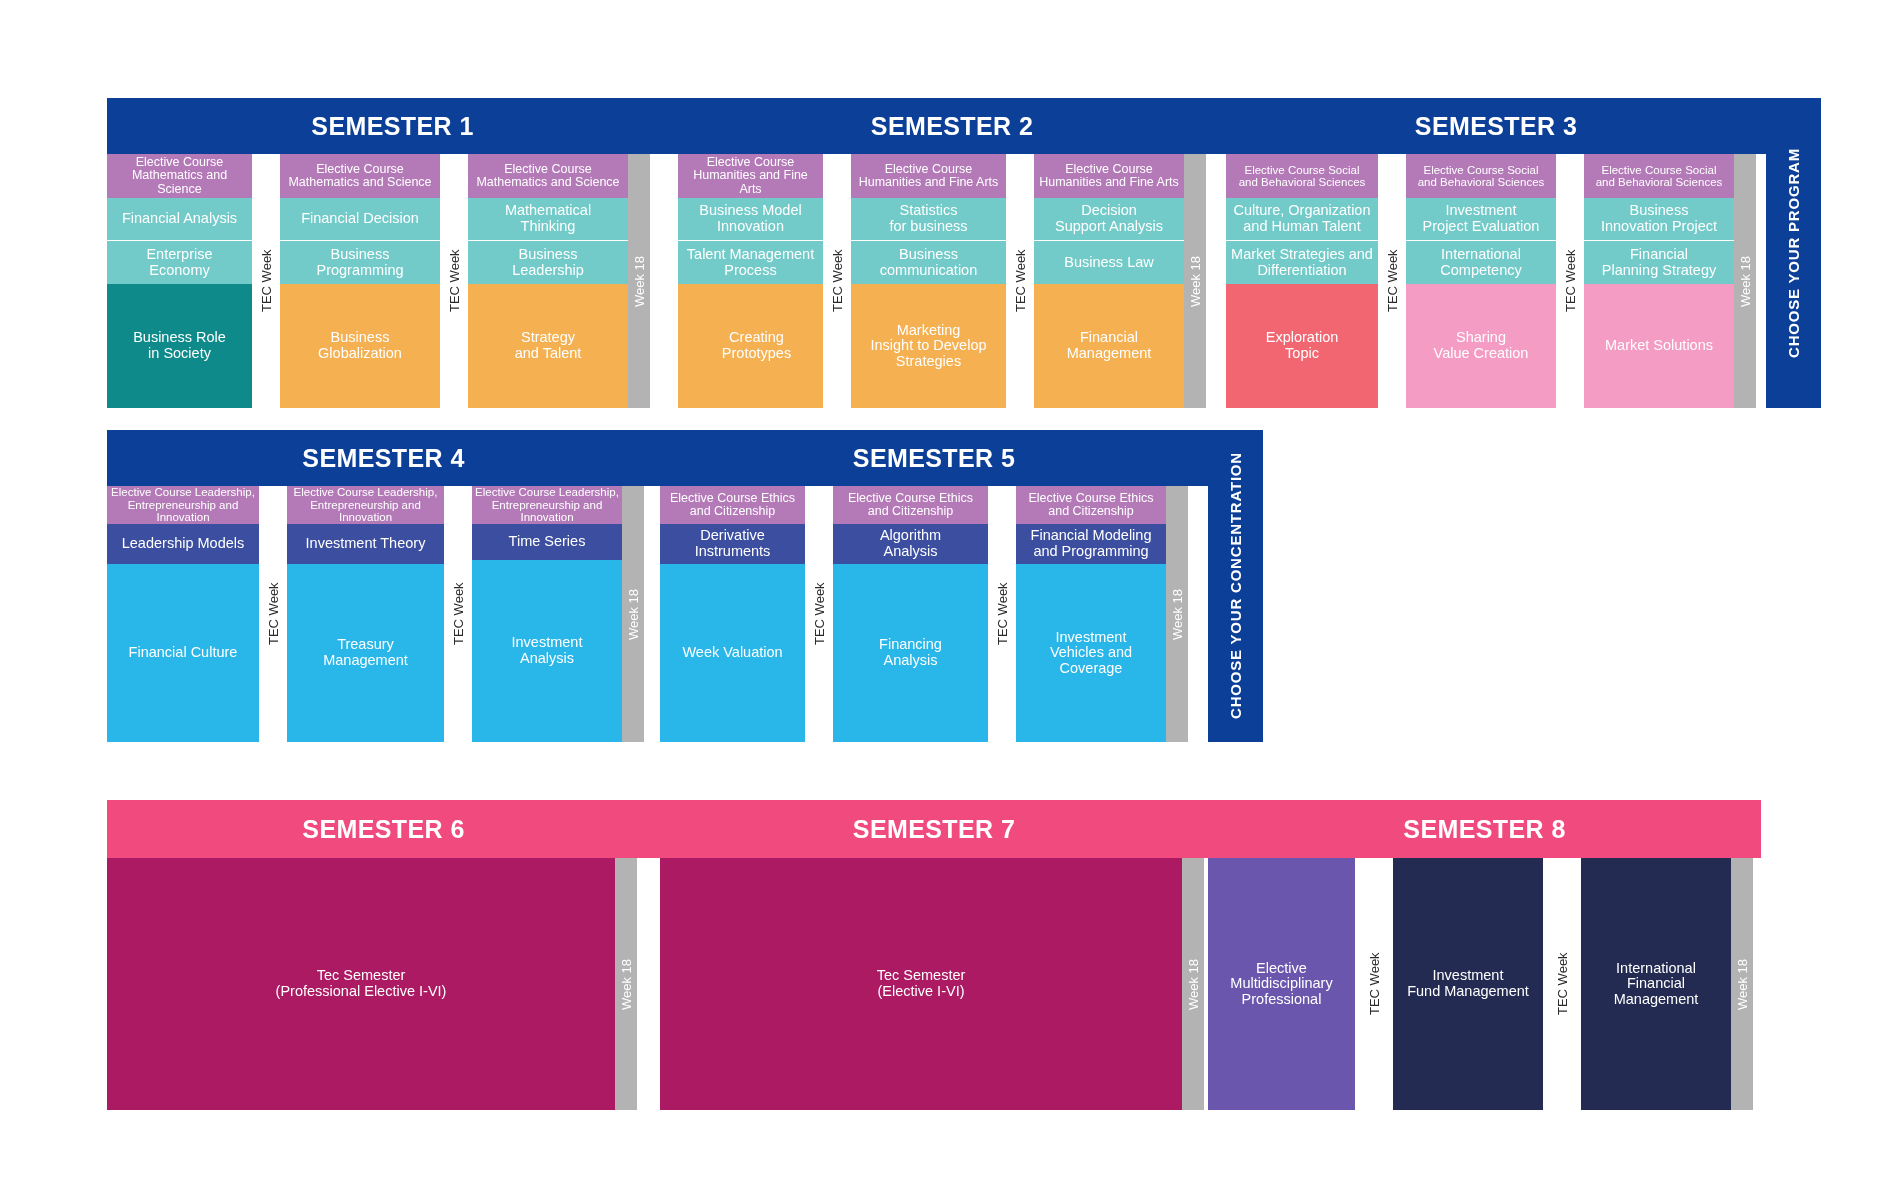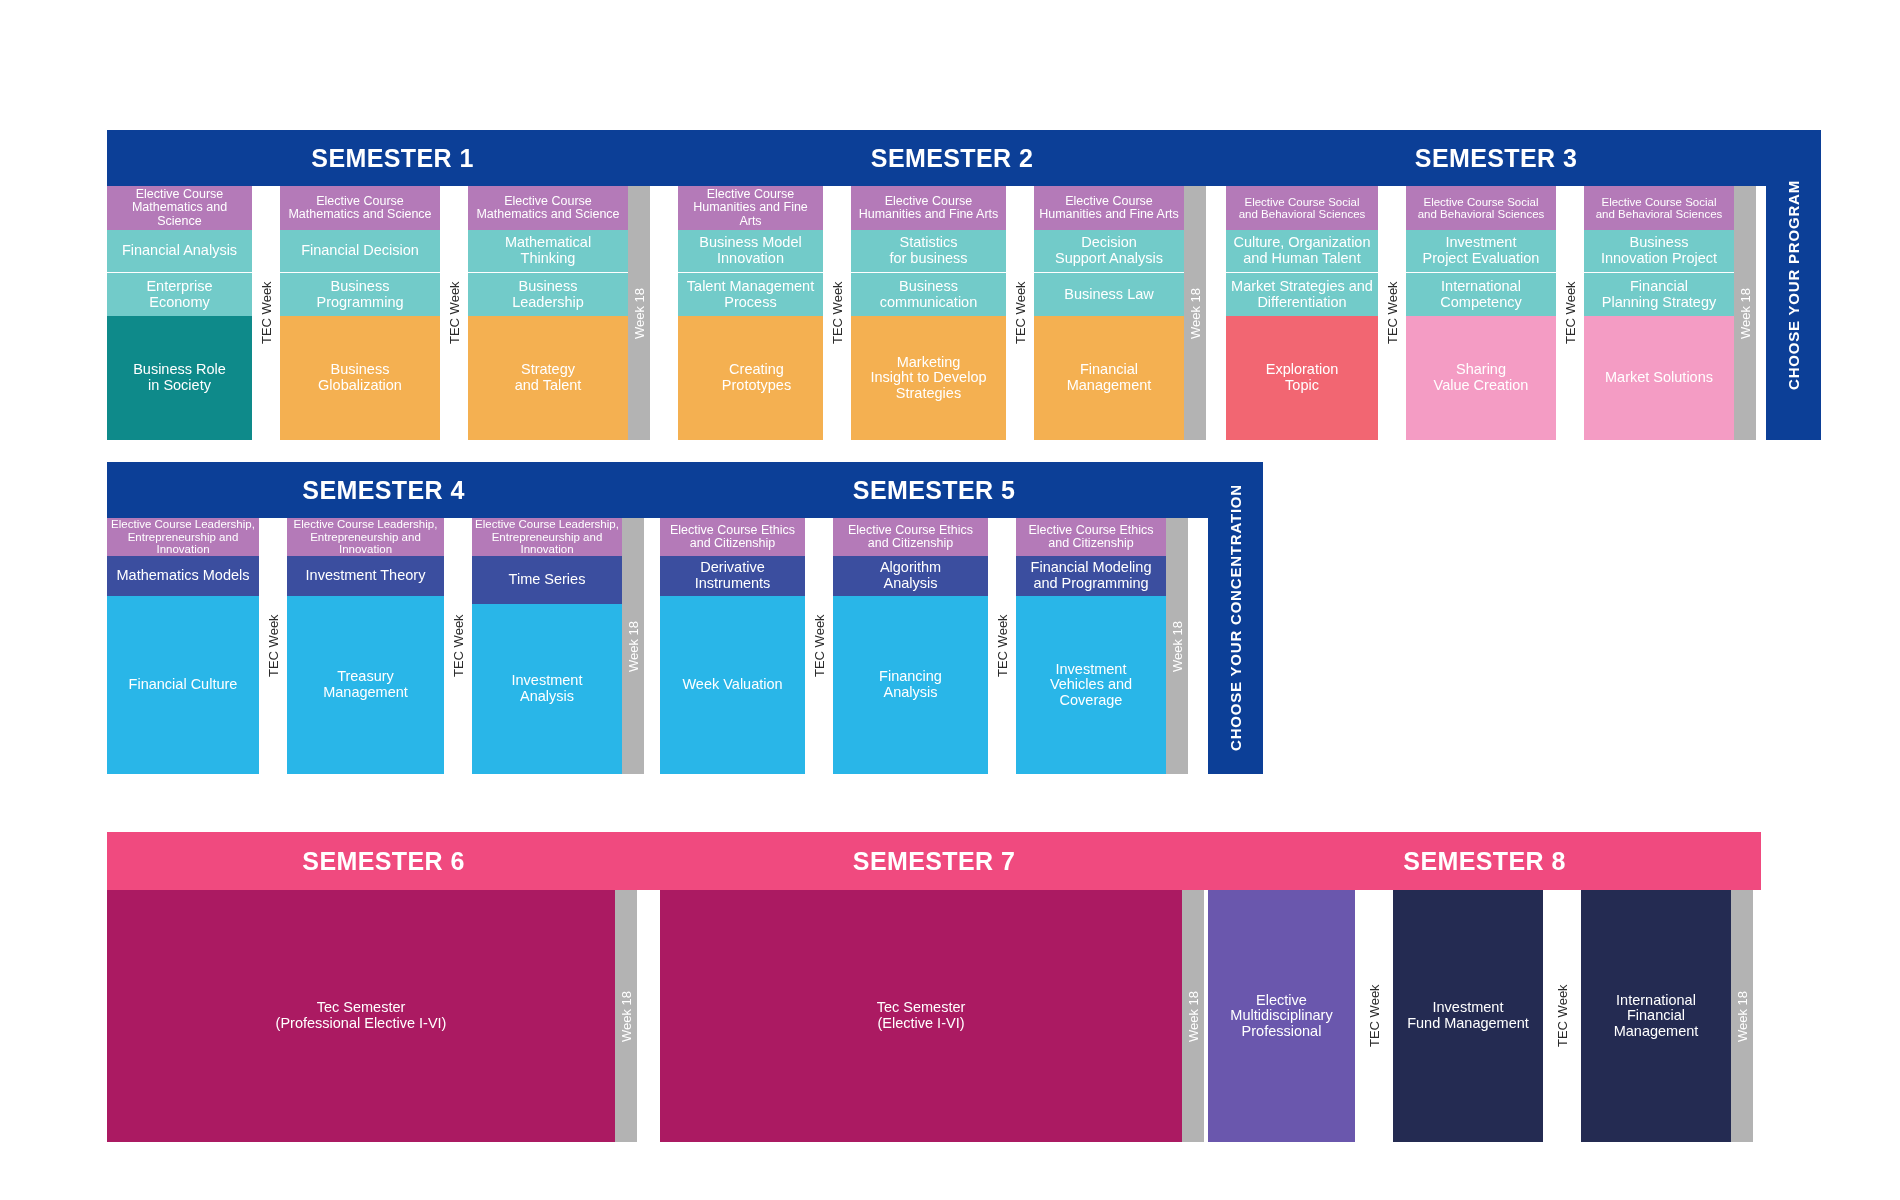--- a/index.html
+++ b/index.html
@@ -5,21 +5,21 @@
   * { box-sizing: border-box; margin: 0; padding: 0; }
   html, body {
     width: 1900px; height: 1200px;
     background: #ffffff;
     font-family: "Liberation Sans", sans-serif;
     overflow: hidden;
   }
   #stage { position: relative; width: 1900px; height: 1200px; }
 
   
-  .row { position: absolute; display: flex; align-items: center; margin-top: 32px; }
+  .row { position: absolute; display: flex; align-items: center; }
 
   .semblock { display: flex; flex-direction: column; }
 
   .semhead {
     color: #ffffff;
     font-weight: bold;
     letter-spacing: .4px;
     display: flex; align-items: center; justify-content: center;
     text-align: center;
   }
@@ -172,33 +172,33 @@
     <div class="sideband" style="width:55px; height:310px;">CHOOSE YOUR PROGRAM</div>
   </div>
 
   <div class="row" style="left:107px; top:430px; width:1160px; height:312px;">
 
     <div class="semblock" style="width:553px;">
       <div class="semhead blue" style="height:56px; font-size:25px;">SEMESTER 4</div>
       <div class="cols" style="height:256px;">
         <div class="track" style="width:152px;">
           <div class="cell c-elective elective-label small" style="height:38px;">Elective Course Leadership,<br>Entrepreneurship and Innovation</div>
-          <div class="cell c-navy-mid course-label" style="height:40px;">Mathematics Models</div>
+          <div class="cell c-navy-mid course-label" style="height:40px;">Leadership Models</div>
           <div class="cell c-cyan big-label" style="flex:1;">Financial Culture</div>
         </div>
         <div class="vspacer tec" style="width:28px;">TEC Week</div>
         <div class="track" style="width:157px;">
           <div class="cell c-elective elective-label small" style="height:38px;">Elective Course Leadership,<br>Entrepreneurship and Innovation</div>
           <div class="cell c-navy-mid course-label" style="height:40px;">Investment Theory</div>
           <div class="cell c-cyan big-label" style="flex:1;">Treasury<br>Management</div>
         </div>
         <div class="vspacer tec" style="width:28px;">TEC Week</div>
         <div class="track" style="width:150px;">
           <div class="cell c-elective elective-label small" style="height:38px;">Elective Course Leadership,<br>Entrepreneurship and Innovation</div>
-          <div class="cell c-navy-mid course-label" style="height:48px;">Time Series</div>
+          <div class="cell c-navy-mid course-label" style="height:36px;">Time Series</div>
           <div class="cell c-cyan big-label" style="flex:1;">Investment<br>Analysis</div>
         </div>
         <div class="vspacer week" style="width:22px;">Week 18</div>
         <div style="width:16px;background:#ffffff;"></div>
       </div>
     </div>
 
     <div class="semblock" style="width:548px;">
       <div class="semhead blue" style="height:56px; font-size:25px;">SEMESTER 5</div>
       <div class="cols" style="height:256px;">

